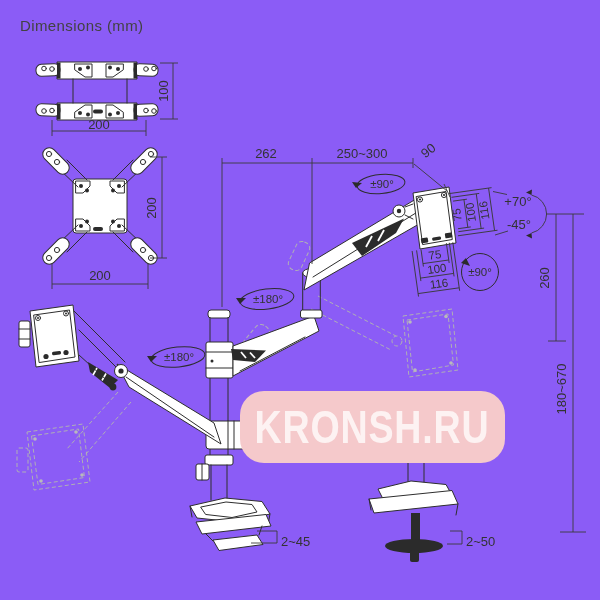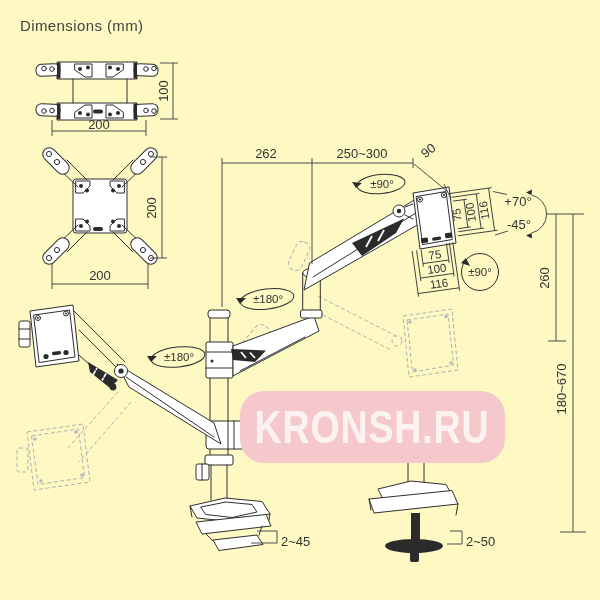--- a/index.html
+++ b/index.html
@@ -1,16 +1,16 @@
 <!DOCTYPE html>
 <html><head>
 <meta charset="utf-8">
 <style>
   html,body{margin:0;padding:0;background:#ffffff;}
-  .stage{position:relative;width:600px;height:600px;background:#fef9c3;overflow:hidden;
+  .stage{position:relative;width:600px;height:600px;background:#8b5cf6;overflow:hidden;
          font-family:"Liberation Sans",sans-serif;}
   svg{display:block}
   .ln{stroke:#2e2e2e;stroke-width:1;fill:none;stroke-linecap:round;stroke-linejoin:round;}
   .lnw{stroke:#2e2e2e;stroke-width:1;fill:#ffffff;stroke-linejoin:round;}
   .dk{fill:#2b2b2b;stroke:none;}
   .ghost{stroke:#b0b0b5;stroke-width:1;fill:none;stroke-dasharray:4 2.5;stroke-linejoin:round;}
   .ghostdot{fill:#b9b9bd;stroke:none;}
   .dim{stroke:#3a3a3a;stroke-width:0.9;fill:none;}
   .dtxt{fill:#333333;font-size:13px;font-family:"Liberation Sans",sans-serif;}
   .dtxt2{fill:#333333;font-size:11.5px;font-family:"Liberation Sans",sans-serif;}

